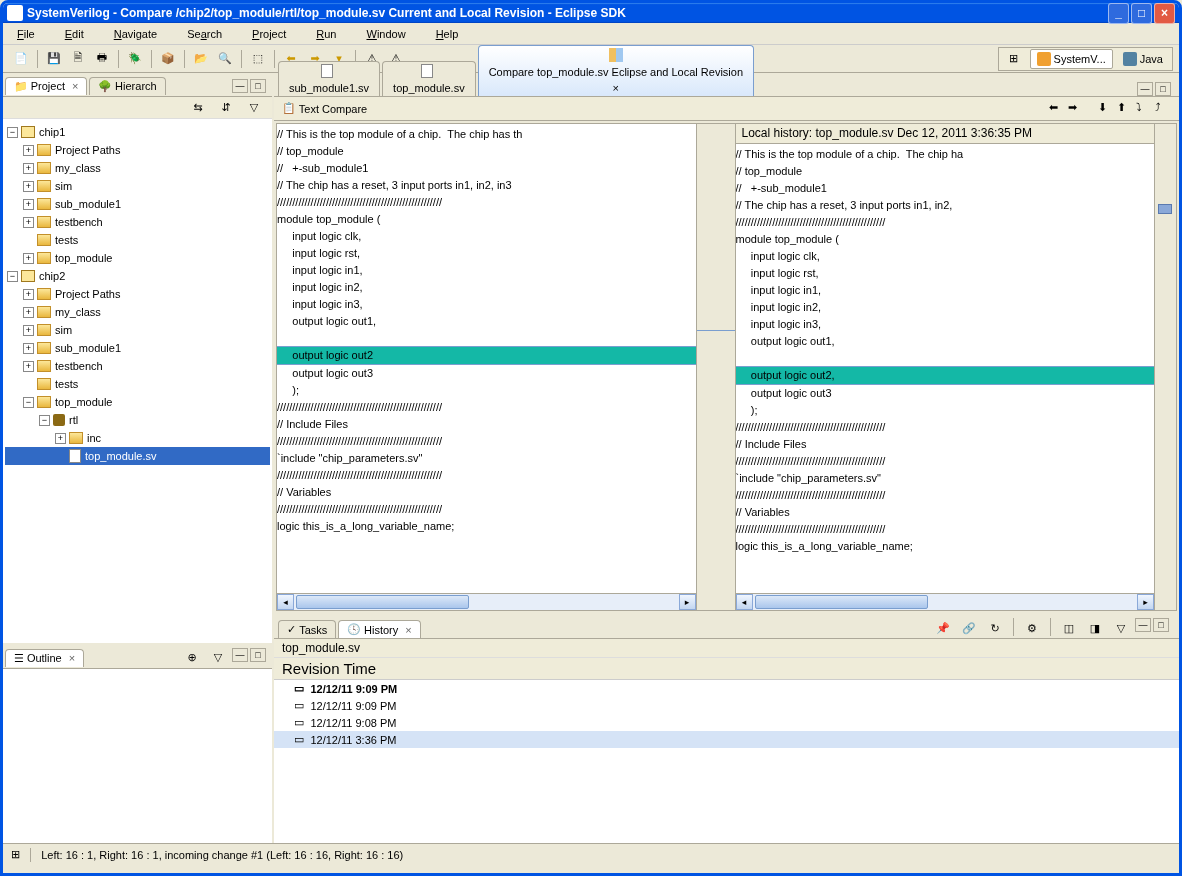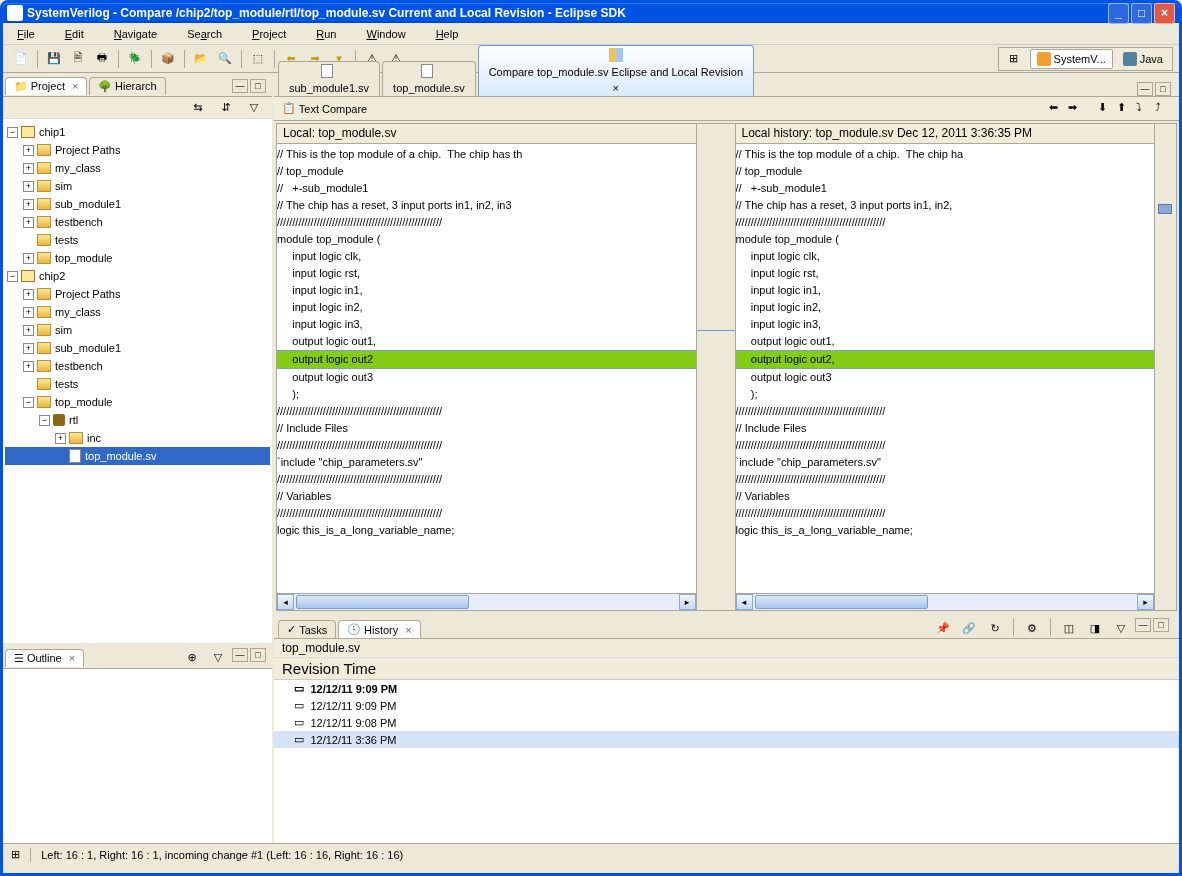--- a/index.html
+++ b/index.html
@@ -45,21 +45,21 @@
 .editor-tab { background: #ece9d8; border: 1px solid #aca899; border-bottom: none; padding: 2px 10px; margin-right: 2px; display: flex; align-items: center; gap: 4px; border-radius: 4px 4px 0 0; flex-direction: column; }
 .editor-tab.active { background: linear-gradient(#fff,#d9e8fb); border-color: #7a9ecf; }
 .compare-area { flex: 1; display: flex; flex-direction: column; background: #ece9d8; }
 .compare-header { height: 24px; background: #efecd9; border-bottom: 1px solid #aca899; display: flex; align-items: center; padding: 0 8px; }
 .compare-header .right-tools { margin-left: auto; display: flex; gap: 3px; }
 .tool-icon { width: 16px; height: 16px; display: inline-block; }
 .compare-panes { flex: 1; display: flex; border: 1px solid #aca899; margin: 2px; }
 .pane { flex: 1; display: flex; flex-direction: column; background: #fff; }
 .pane-header { height: 20px; background: #efecd9; border-bottom: 1px solid #aca899; padding: 2px 6px; font-size: 12px; }
 .code { flex: 1; font-family: "Courier New", monospace; font-size: 13px; white-space: pre; overflow: hidden; padding: 2px 0 2px 0; line-height: 17px; position: relative; }
-.diff-line { background: #84cc16; border-top: 1px solid #7a9ecf; border-bottom: 1px solid #7a9ecf; }
+.diff-line { background: #14b8a6; border-top: 1px solid #7a9ecf; border-bottom: 1px solid #7a9ecf; margin-top: 16px; }
 .center-gutter { width: 40px; background: #ece9d8; border-left: 1px solid #aca899; border-right: 1px solid #aca899; position: relative; }
 .connector { position: absolute; top: 206px; left: 0; right: 0; height: 2px; border-top: 1px solid #7a9ecf; }
 .overview { width: 22px; background: #ece9d8; border-left: 1px solid #aca899; position: relative; }
 .ov-mark { position: absolute; left: 3px; width: 14px; height: 10px; background: #8aa8d8; border: 1px solid #5a7ab0; }
 .hscroll { height: 17px; background: linear-gradient(#e8f0fc,#cde 50%,#e8f0fc); border-top: 1px solid #aca899; display: flex; }
 .hscroll .arrow { width: 17px; background: linear-gradient(#f0f6ff,#c3d6f0); border: 1px solid #8aa8d8; display: flex; align-items: center; justify-content: center; font-size: 9px; }
 .hscroll .track { flex: 1; background: #e7eef9; position: relative; }
 .hscroll .thumb { position: absolute; top: 1px; bottom: 1px; left: 2px; width: 45%; background: linear-gradient(#dce8f8,#aac6ec); border: 1px solid #7a9ecf; border-radius: 2px; }
 .bottom-panel { height: 230px; border-top: 2px solid #ece9d8; display: flex; flex-direction: column; background: #ece9d8; }
 .bottom-tabs { height: 24px; display: flex; align-items: flex-end; padding: 2px 4px 0; border-bottom: 1px solid #aca899; }
@@ -304,21 +304,20 @@
           <span style="width:8px"></span>
           <span class="tool-icon">⬇</span>
           <span class="tool-icon">⬆</span>
           <span class="tool-icon">⤵</span>
           <span class="tool-icon">⤴</span>
         </div>
       </div>
 
       <div class="compare-panes">
         <div class="pane">
-          <div class="pane-header">Local: top_module.sv</div>
           <div class="code" id="left-code"><div>// This is the top module of a chip.  The chip has th</div><div>// top_module</div><div>//   +-sub_module1</div><div>// The chip has a reset, 3 input ports in1, in2, in3</div><div>//////////////////////////////////////////////////////</div><div>module top_module (</div><div>     input logic clk,</div><div>     input logic rst,</div><div>     input logic in1,</div><div>     input logic in2,</div><div>     input logic in3,</div><div>     output logic out1,</div><div class="diff-line">     output logic out2</div><div>     output logic out3</div><div>     );</div><div></div><div>//////////////////////////////////////////////////////</div><div>// Include Files</div><div>//////////////////////////////////////////////////////</div><div>`include "chip_parameters.sv"</div><div></div><div>//////////////////////////////////////////////////////</div><div>// Variables</div><div>//////////////////////////////////////////////////////</div><div>logic this_is_a_long_variable_name;</div></div>
           <div class="hscroll">
             <div class="arrow">◂</div>
             <div class="track">
                 <div class="thumb"></div>
               </div>
             <div class="arrow">▸</div>
           </div>
         </div>
         <div class="center-gutter">

